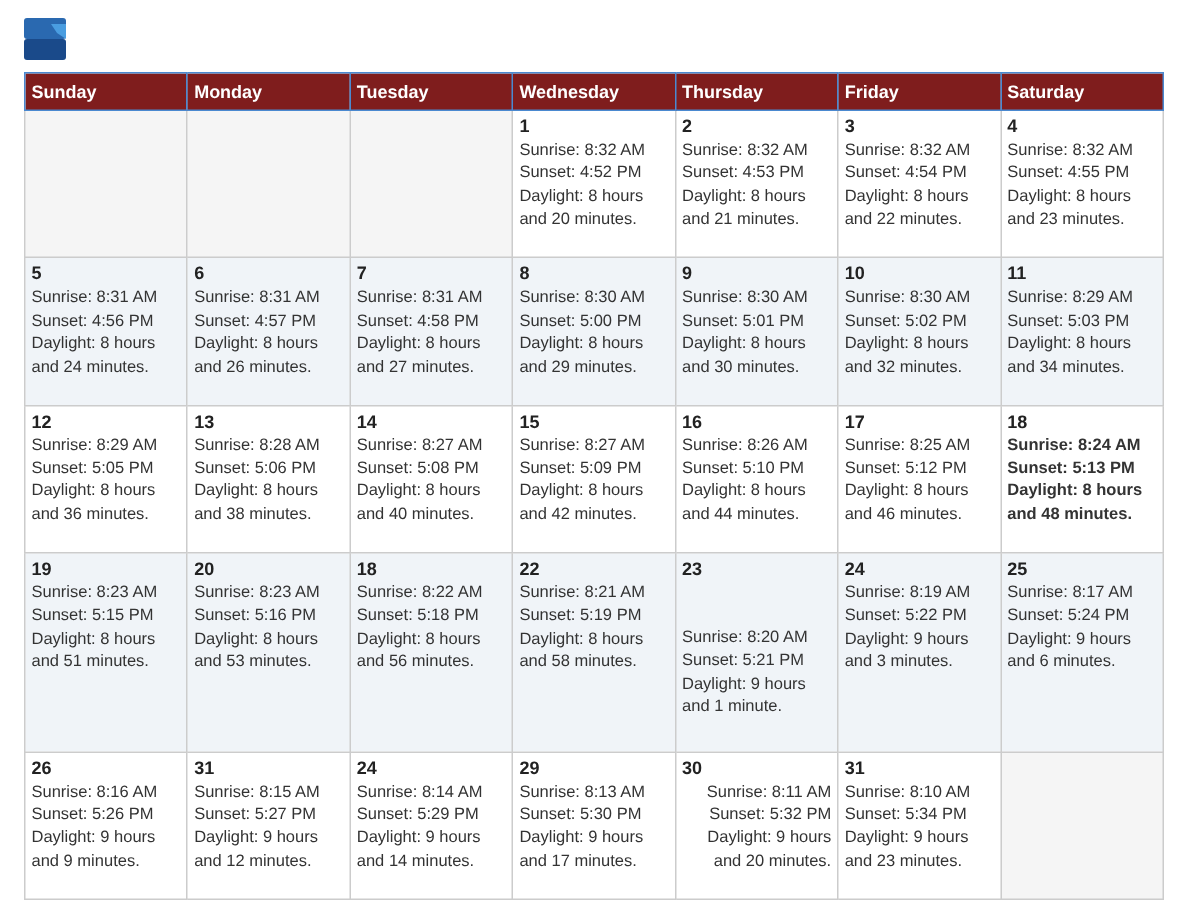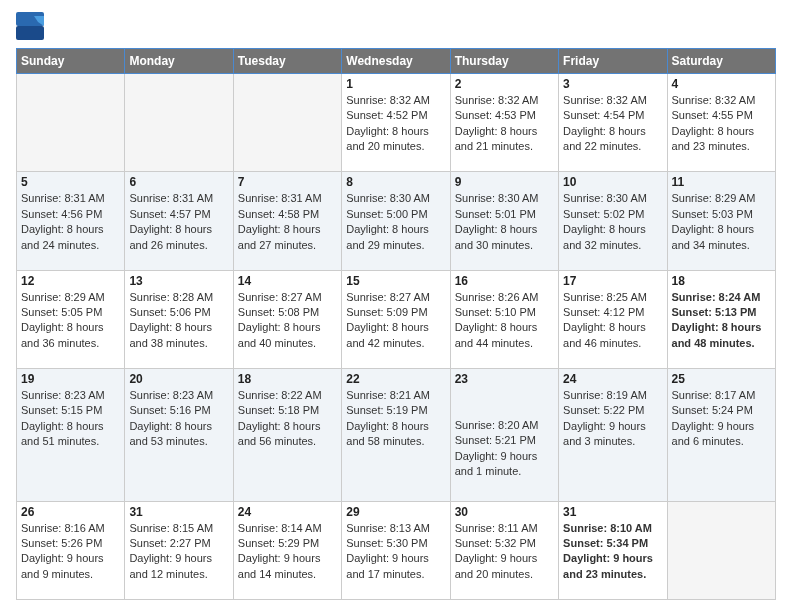--- a/index.html
+++ b/index.html
@@ -53,21 +53,21 @@
       color: #444;
     }
     .calendar {
       flex: 1;
       border: 1px solid #ccc;
       border-collapse: collapse;
       width: 100%;
       table-layout: fixed;
     }
     .calendar th {
-      background: #737373;
+      background: #7f1d1d;
       color: #fff;
       font-size: 12px;
       font-weight: bold;
       padding: 5px 4px;
       border: 1px solid #4a89d0;
       text-align: left;
     }
     .calendar td {
       border: 1px solid #ccc;
       vertical-align: top;
@@ -249,21 +249,21 @@
           <td>
             <span class="day-num">16</span>
             <div class="day-info" style="white-space: pre-line;">Sunrise: 8:26 AM
 Sunset: 5:10 PM
 Daylight: 8 hours
 and 44 minutes.</div>
           </td>
           <td>
             <span class="day-num">17</span>
             <div class="day-info" style="white-space: pre-line;">Sunrise: 8:25 AM
-Sunset: 4:12 PM
+Sunset: 5:12 PM
 Daylight: 8 hours
 and 46 minutes.</div>
           </td>
           <td>
             <span class="day-num">18</span>
             <div class="day-info" style="white-space: pre-line; font-weight: bold;">Sunrise: 8:24 AM
 Sunset: 5:13 PM
 Daylight: 8 hours
 and 48 minutes.</div>
           </td>
@@ -323,48 +323,48 @@
           <td>
             <span class="day-num">26</span>
             <div class="day-info" style="white-space: pre-line;">Sunrise: 8:16 AM
 Sunset: 5:26 PM
 Daylight: 9 hours
 and 9 minutes.</div>
           </td>
           <td>
             <span class="day-num">31</span>
             <div class="day-info" style="white-space: pre-line;">Sunrise: 8:15 AM
-Sunset: 2:27 PM
+Sunset: 5:27 PM
 Daylight: 9 hours
 and 12 minutes.</div>
           </td>
           <td>
             <span class="day-num">24</span>
             <div class="day-info" style="white-space: pre-line;">Sunrise: 8:14 AM
 Sunset: 5:29 PM
 Daylight: 9 hours
 and 14 minutes.</div>
           </td>
           <td>
             <span class="day-num">29</span>
             <div class="day-info" style="white-space: pre-line;">Sunrise: 8:13 AM
 Sunset: 5:30 PM
 Daylight: 9 hours
 and 17 minutes.</div>
           </td>
           <td>
             <span class="day-num">30</span>
-            <div class="day-info" style="white-space: pre-line;">Sunrise: 8:11 AM
+            <div class="day-info" style="white-space: pre-line; text-align: right;">Sunrise: 8:11 AM
 Sunset: 5:32 PM
 Daylight: 9 hours
 and 20 minutes.</div>
           </td>
           <td>
             <span class="day-num">31</span>
-            <div class="day-info" style="white-space: pre-line; font-weight: bold;">Sunrise: 8:10 AM
+            <div class="day-info" style="white-space: pre-line;">Sunrise: 8:10 AM
 Sunset: 5:34 PM
 Daylight: 9 hours
 and 23 minutes.</div>
           </td>
           <td class="empty"></td>
         </tr>
       </tbody>
   </table>
 </div>
 

